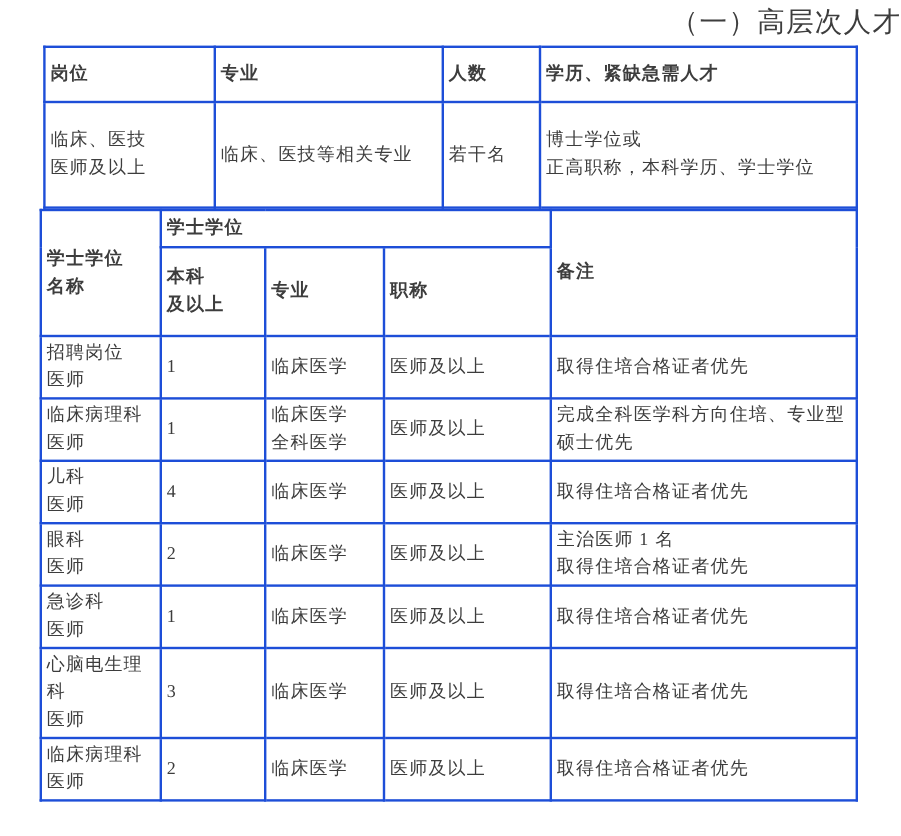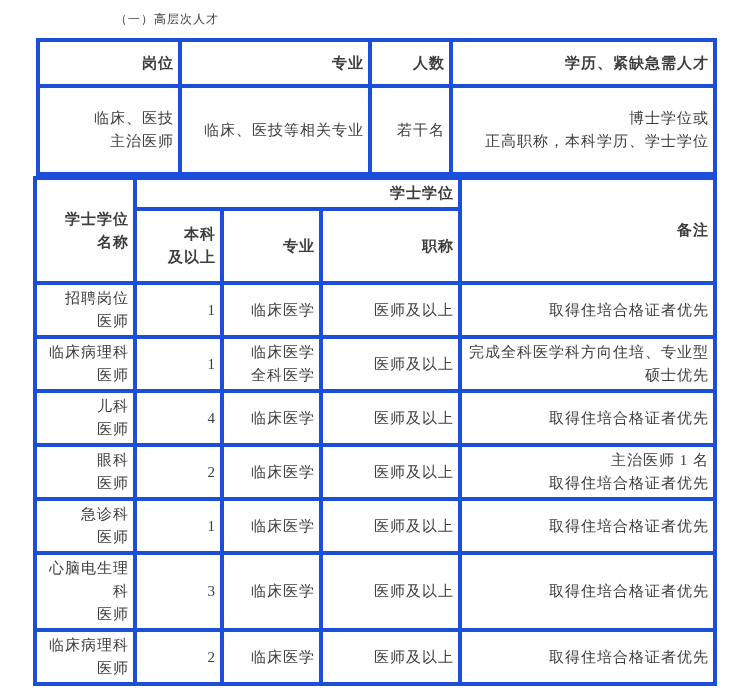--- a/index.html
+++ b/index.html
@@ -11,38 +11,39 @@
   }
   .page {
     width: 751px;
     height: 697px;
     padding: 8px 0 0 33px;
     background: #ffffff;
     overflow: hidden;
   }
   .section-title {
     margin-left: 82px;
-    font-size: 12px;
+    font-size: 23px;
     line-height: 22px;
     letter-spacing: 1px;
     color: #3d3d3d;
     white-space: pre;
+    text-align: right;
   }
   .section-title.first { margin-bottom: 8px; }
   .section-title.second { margin-top: 4px; margin-bottom: 23px; }
 
   table {
     border-collapse: collapse;
     table-layout: fixed;
     font-size: 15px;
     color: #3d3d3d;
   }
   th, td {
-    border: 4px solid #1d4ed8;
-    text-align: right;
+    border: 2px solid #1d4ed8;
+    text-align: left;
     vertical-align: middle;
     white-space: pre-line;
     line-height: 23px;
     letter-spacing: 1px;
     padding: 2px 4px;
     overflow: hidden;
   }
   th { font-weight: bold; }
 
   
@@ -75,21 +76,21 @@
       <tr>
         <th>岗位</th>
         <th>专业</th>
         <th>人数</th>
         <th>学历、紧缺急需人才</th>
       </tr>
     </thead>
     <tbody>
       <tr>
         <td>临床、医技
-主治医师</td>
+医师及以上</td>
         <td>临床、医技等相关专业</td>
         <td>若干名</td>
         <td>博士学位或
 正高职称，本科学历、学士学位</td>
       </tr>
     </tbody>
   </table>
 
 
   <table class="t2">

